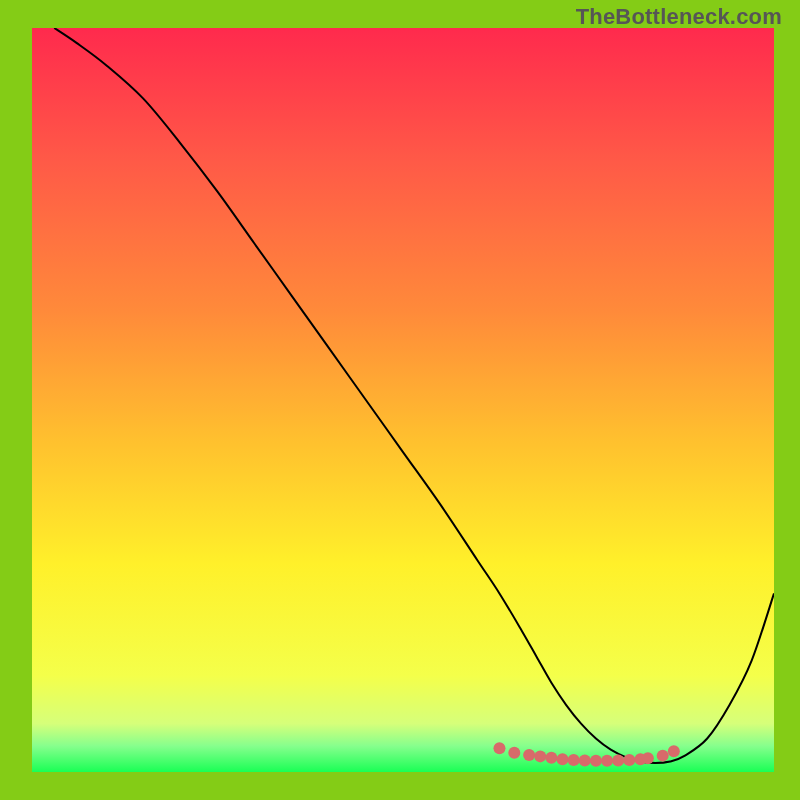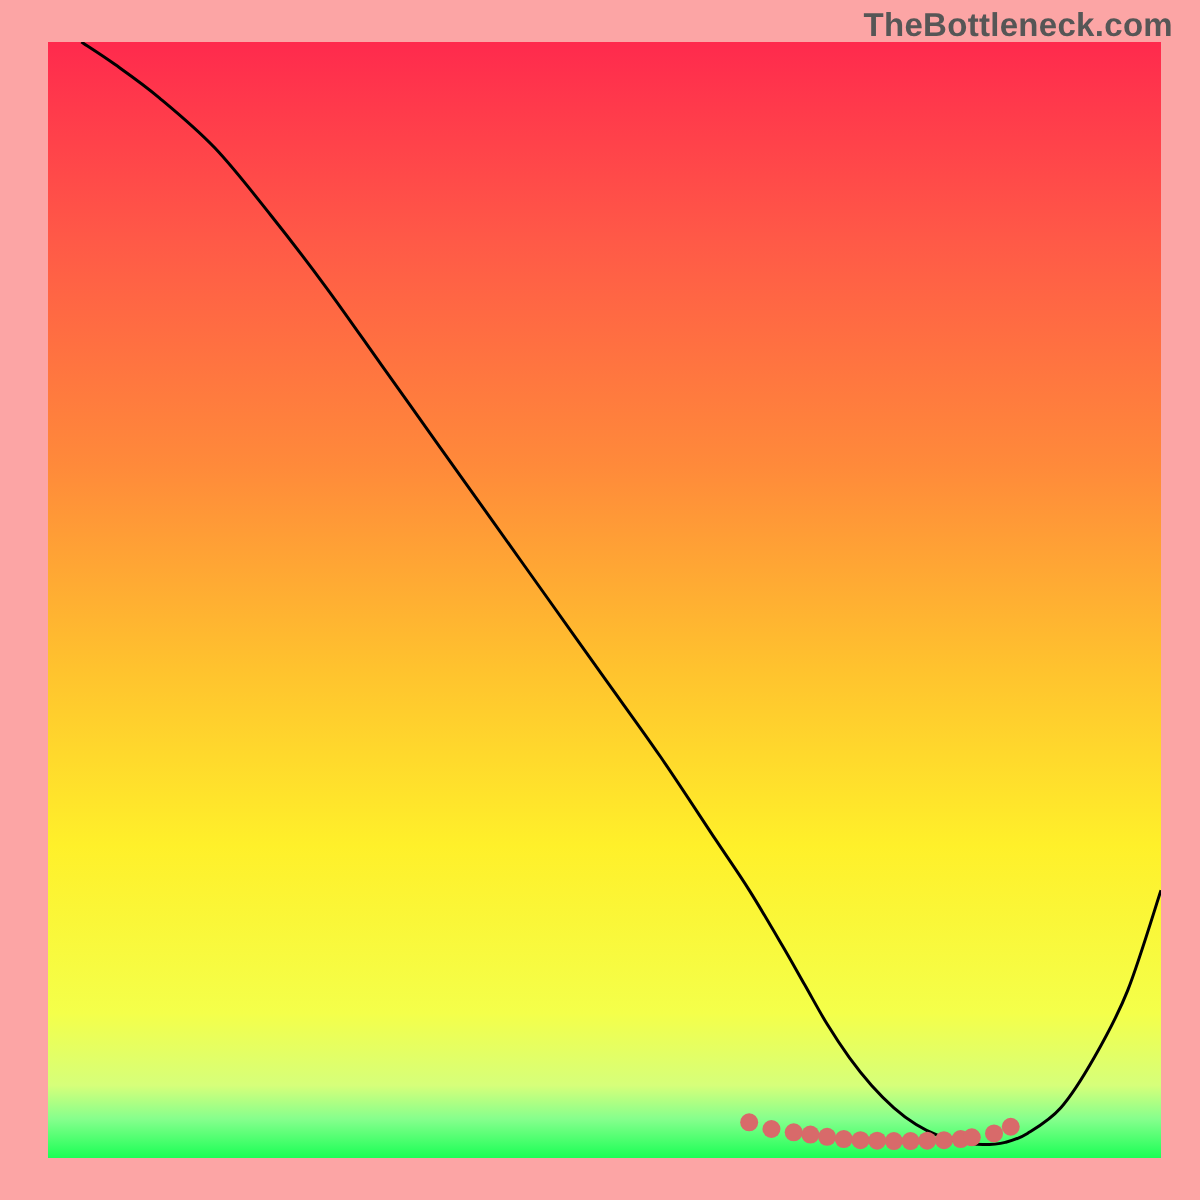--- a/index.html
+++ b/index.html
@@ -1,20 +1,20 @@
 <!DOCTYPE html>
 <html><head>
 <meta charset="utf-8">
 <style>
   * { margin: 0; padding: 0; box-sizing: border-box; }
   html, body { width: 800px; height: 800px; overflow: hidden; }
   .frame {
     width: 800px;
     height: 800px;
-    background: #fca5a5;
+    background: #84cc16;
     position: relative;
   }
   .watermark {
     position: absolute;
     top: 4px;
     right: 18px;
     font-family: Arial, Helvetica, sans-serif;
     font-size: 22px;
     font-weight: 600;
     color: #565656;

